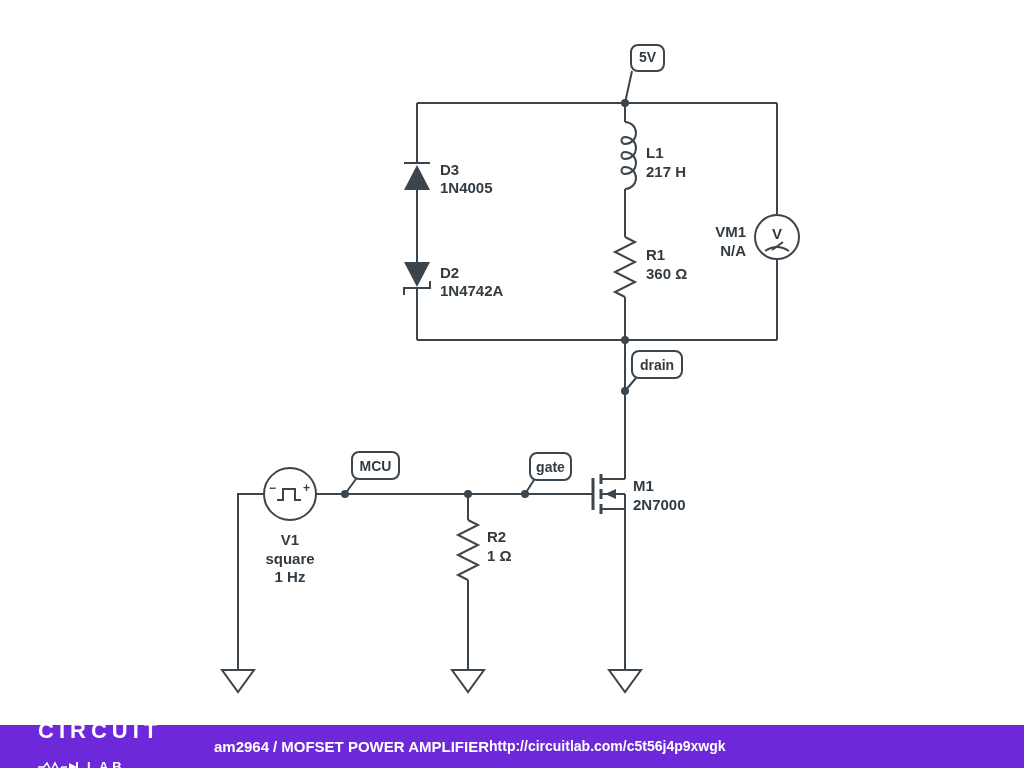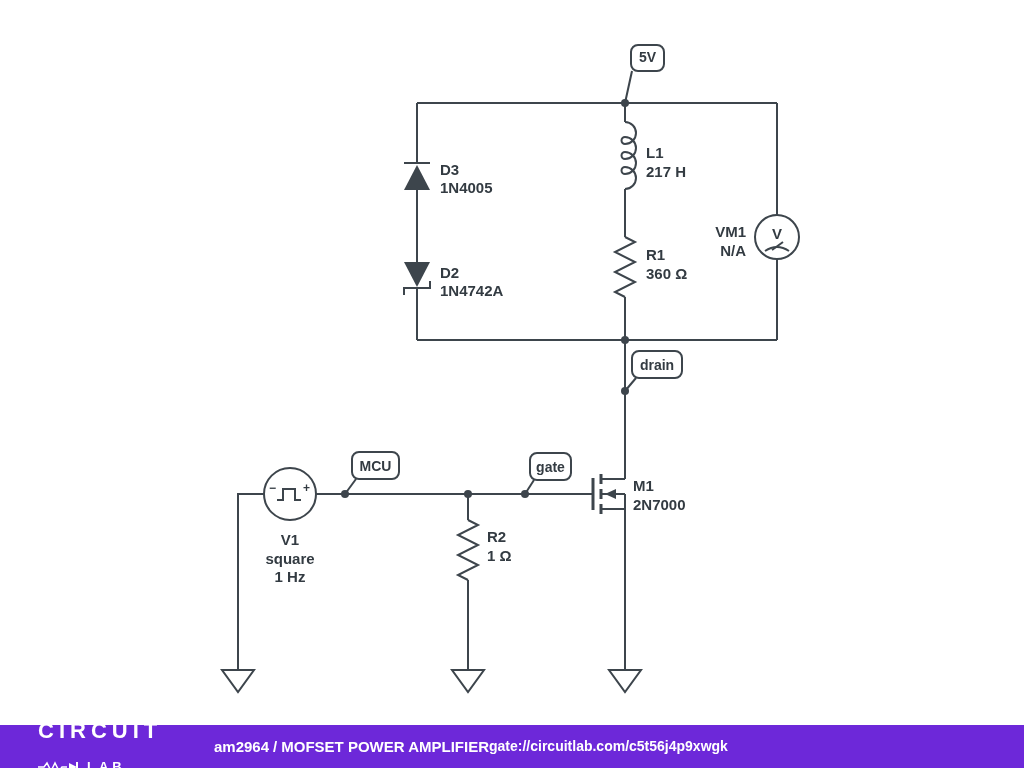--- a/index.html
+++ b/index.html
@@ -156,15 +156,15 @@
         <polygon points="31,2 31,10 39,6" fill="#ffffff"></polygon>
         <path d="M39,1 V11" stroke="#ffffff" stroke-width="2" fill="none"></path>
       </svg>
       <span class="logo-lab">LAB</span>
     </span>
   </div>
   <div class="meta">
     <span class="meta-title">
       <span>am2964</span><span class="sep">/</span><span>MOFSET POWER AMPLIFIER</span>
     </span>
-    <span class="meta-url">gate://circuitlab.com/c5t56j4p9xwgk</span>
+    <span class="meta-url">http://circuitlab.com/c5t56j4p9xwgk</span>
   </div>
 </div>
 
 </body></html>

